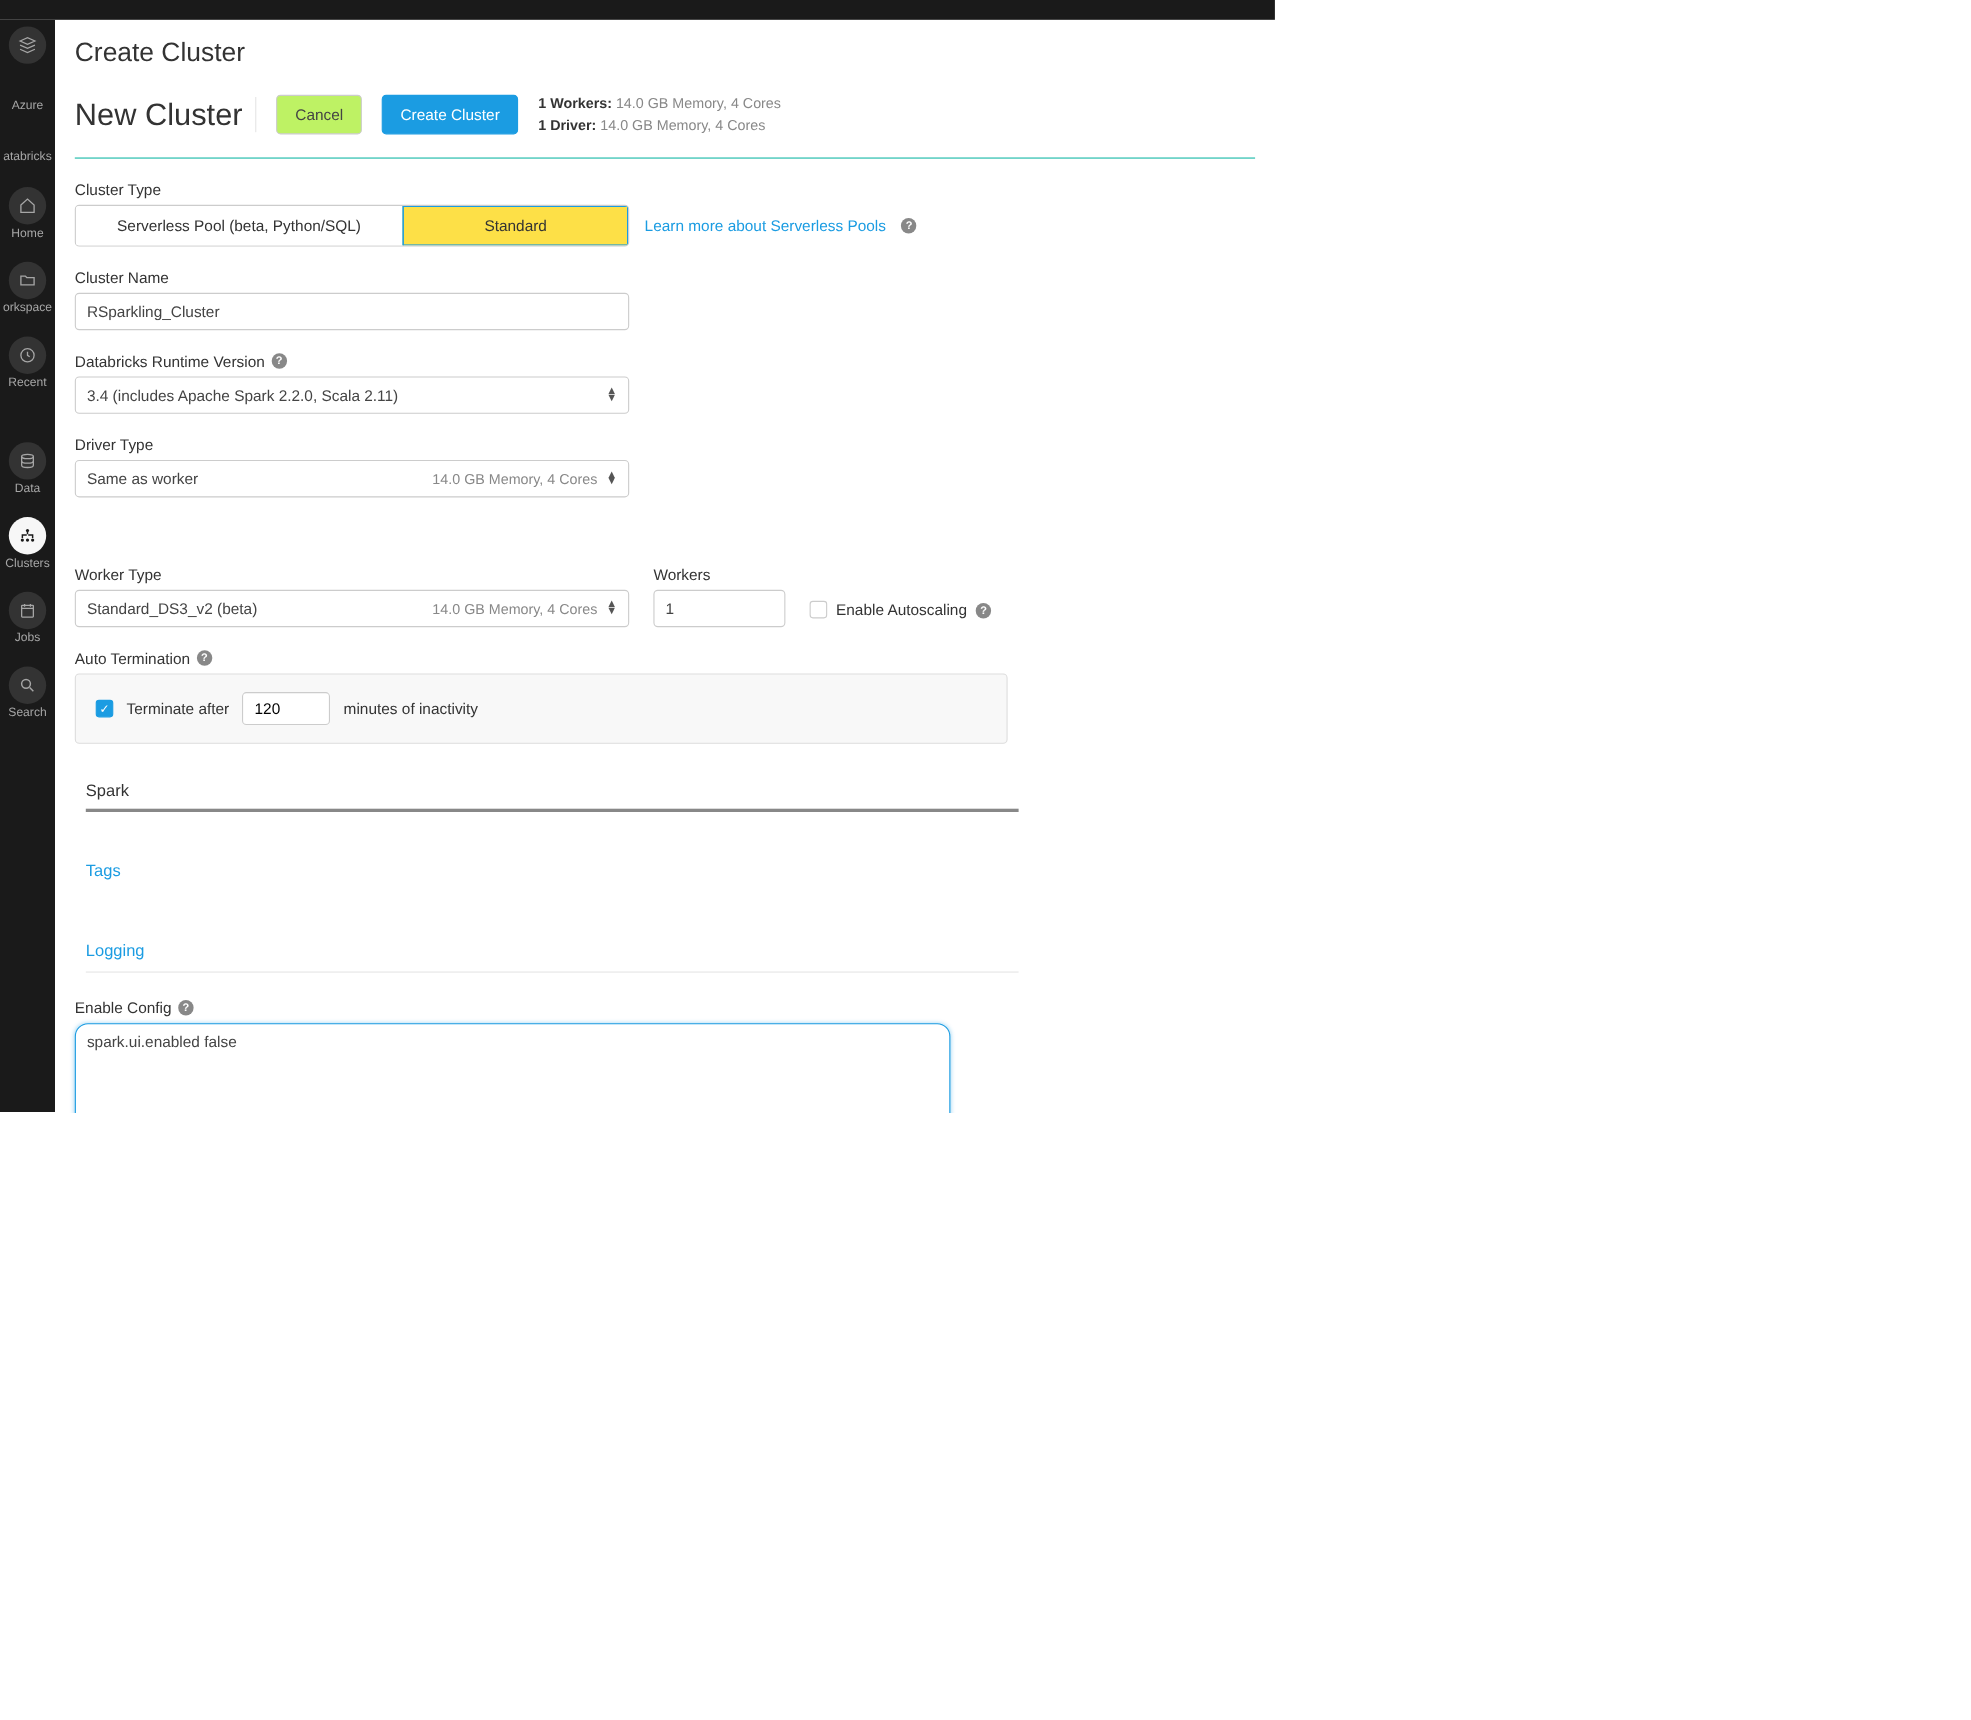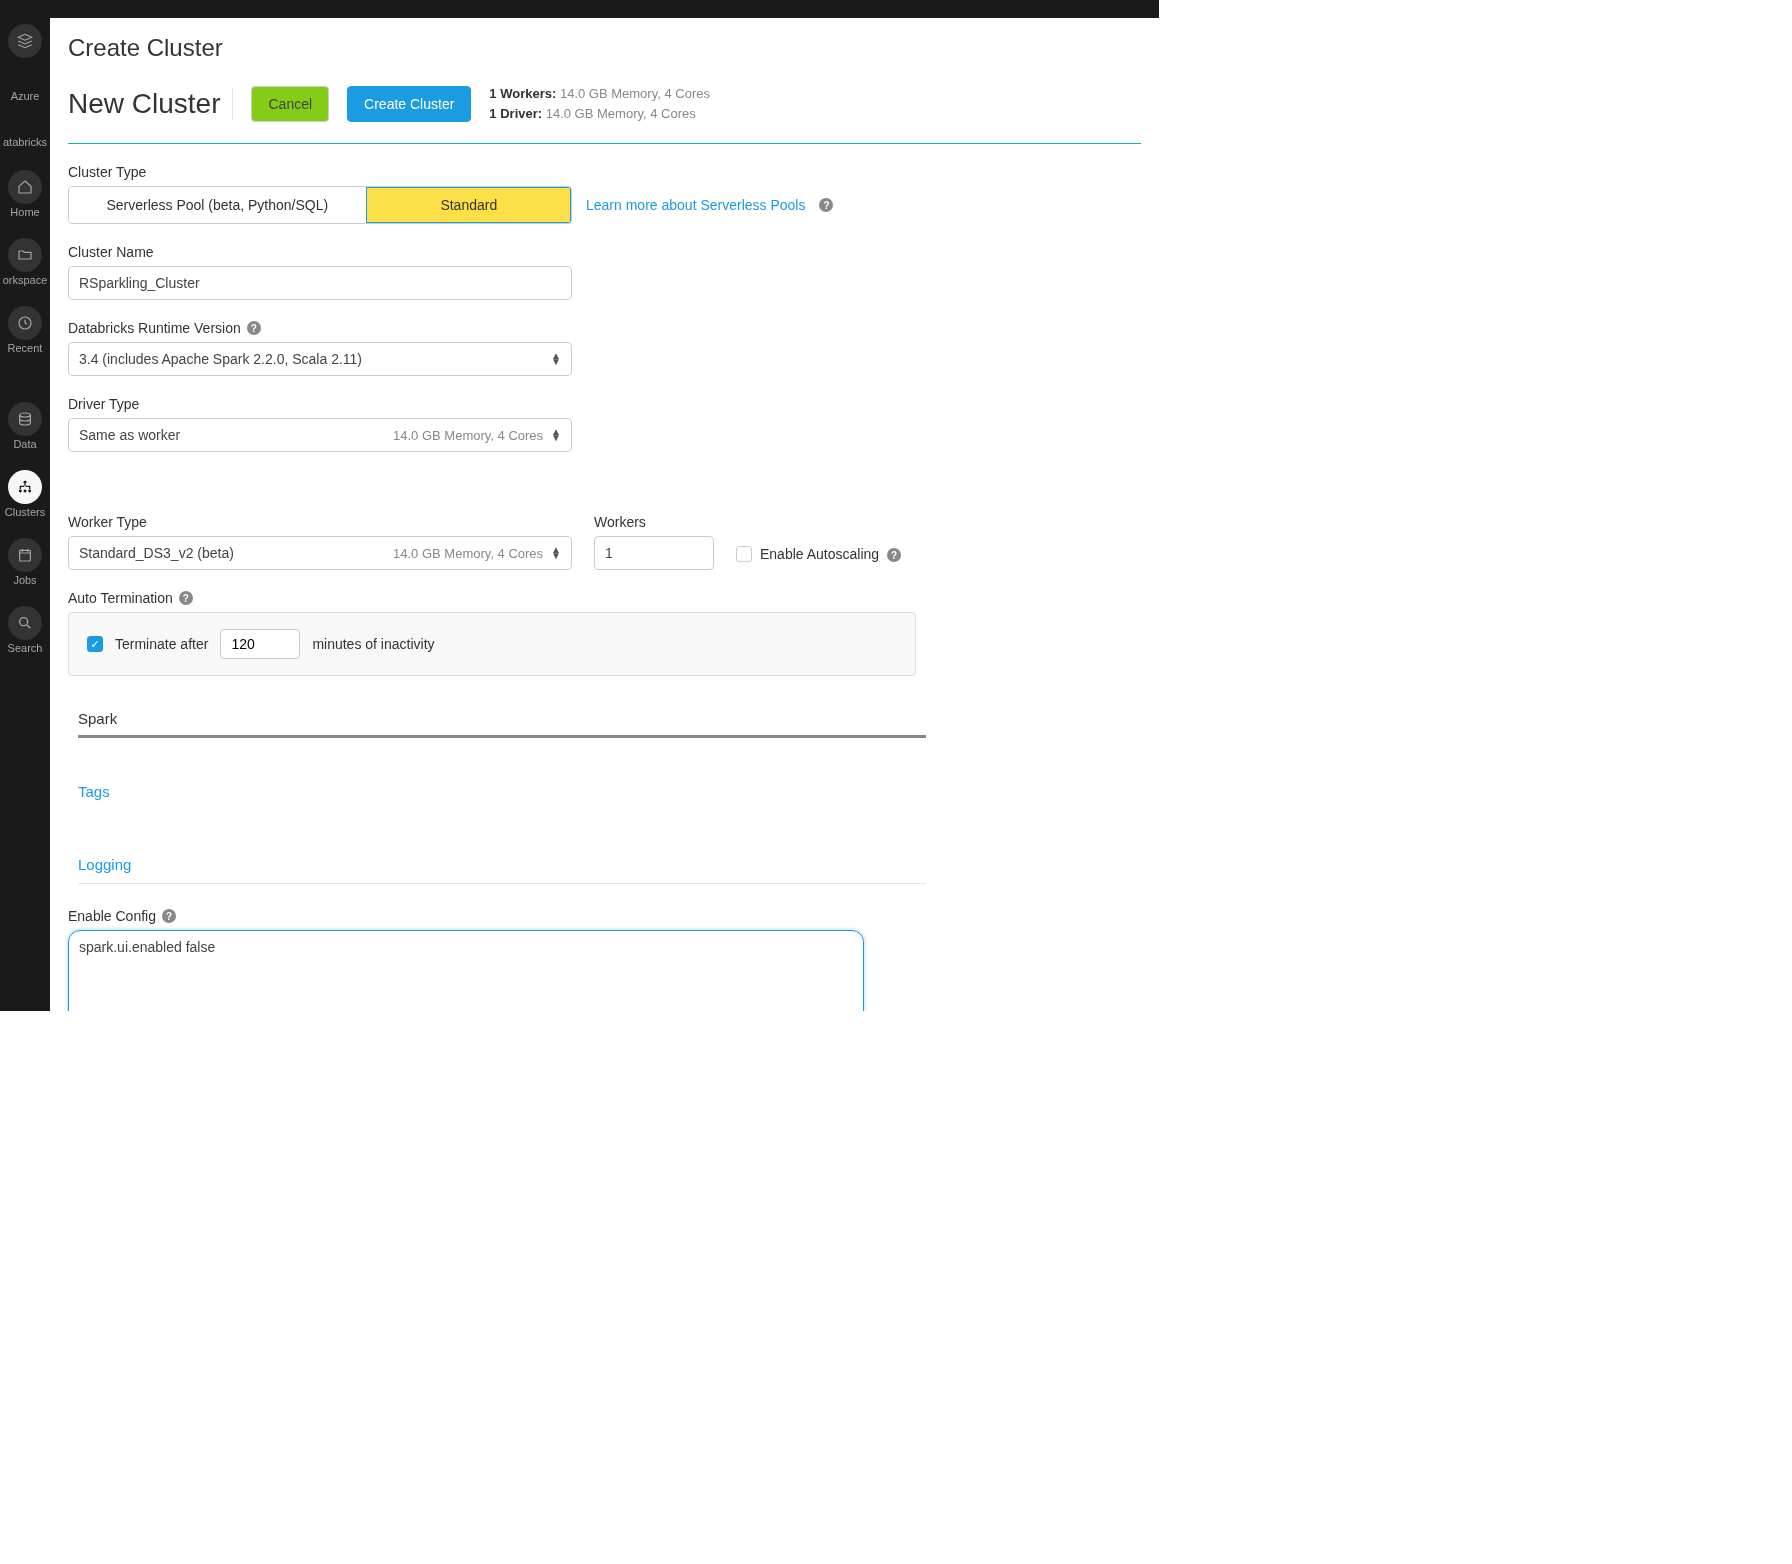--- a/index.html
+++ b/index.html
@@ -95,21 +95,21 @@
     }
     .btn {
       border-radius: 4px;
       padding: 9px 16px;
       font-size: 14px;
       cursor: pointer;
       border: 1px solid #ccc;
       background: #fff;
       color:#444;
     }
-    .btn.cancel { background:#84cc16; }
+    .btn.cancel { background:#bef264; }
     .btn.primary {
       background: #1b9ce2;
       border-color: #1b9ce2;
       color: #fff;
     }
     .hdr-meta { font-size: 13px; color:#333; line-height: 1.5; }
     .hdr-meta .muted { color:#888; }
 
     .form-section { margin-bottom: 20px; }
     .label {

